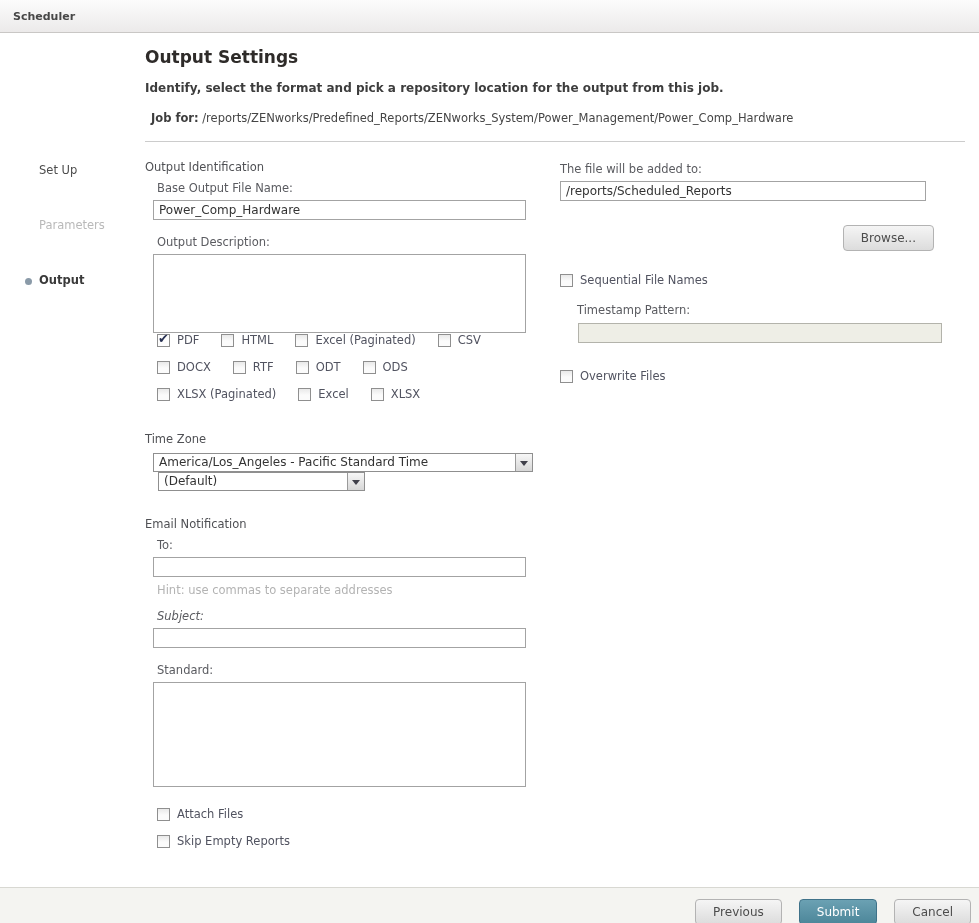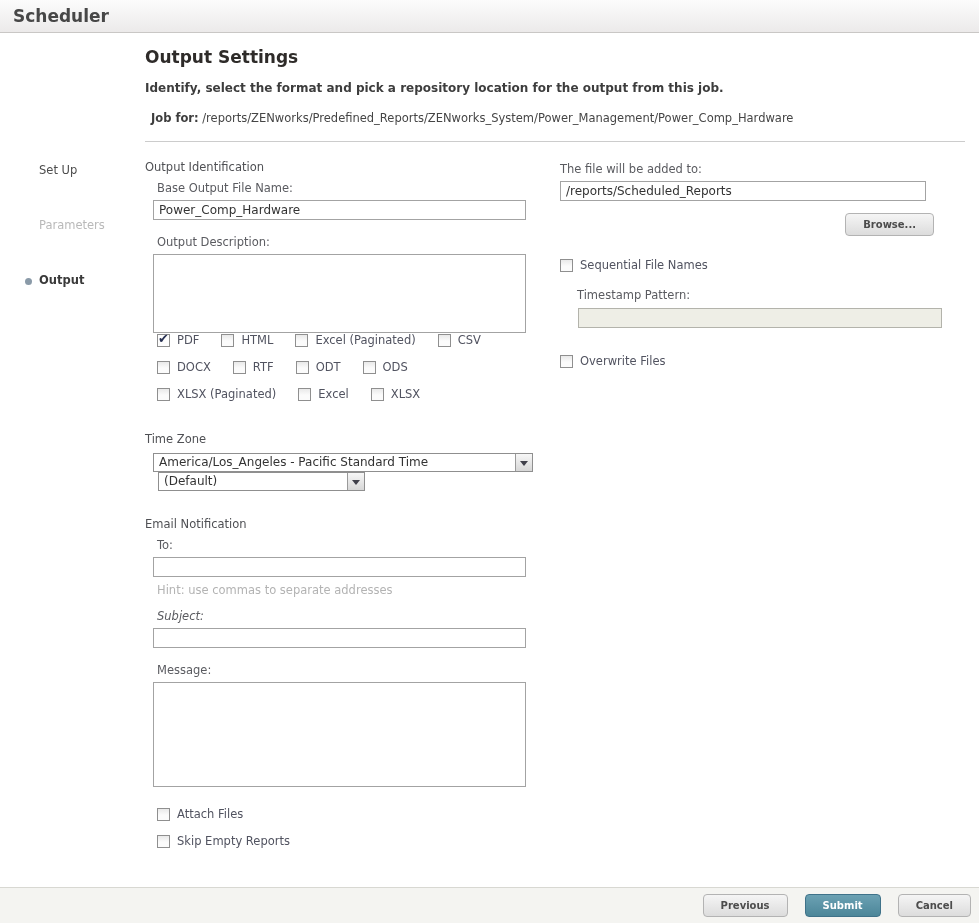--- a/index.html
+++ b/index.html
@@ -9,21 +9,21 @@
     font-size:11.5px; color:#55565a; background:#ffffff; position:relative; overflow:hidden;
   }
 
   
   .topbar {
     position:absolute; left:0; top:0; width:979px; height:33px;
     background:linear-gradient(#fcfcfc,#eceaea);
     border-bottom:1px solid #c9c7c5;
     display:flex; align-items:center; padding:0 13px;
   }
-  .topbar .title { font-weight:bold; font-size:17px; color:#474747; }
+  .topbar .title { font-weight:bold; font-size:11px; color:#474747; }
 
   
   .steps { position:absolute; left:27px; top:126px; width:110px; }
   .step { position:relative; padding:4px 0 4px 12px; cursor:default;margin-top:33px; }
   .step .lbl { color:#4c4c4c; }
   .step.disabled .lbl { color:#b9b9b9; }
   .step.active .lbl { color:#3a3a3a; font-weight:bold; }
   .step .dot {
     display:none; position:absolute; left:-2px; top:9px;
     width:7px; height:7px; border-radius:50%; background:#8a9aa8;
@@ -92,24 +92,24 @@
   .locale-select { margin-left:13px; width:207px; }
 
   .hint { margin:6px 0 2px 12px; color:#b3b3b3; }
 
   
   .col-right .field-label { margin-left:15px; }
   .loc-input { margin-left:15px; width:366px; }
   .browse-wrap { width:381px; margin-left:15px; margin-top:12px; display:flex; justify-content:flex-end; }
   .btn {
     font-family:"DejaVu Sans","Liberation Sans",sans-serif;
-    font-size:10px; font-weight:bold; color:#4c4c4c;
+    font-size:12px; font-weight:normal; color:#4c4c4c;
     background:linear-gradient(#f5f5f5,#dcdcdc);
     border:1px solid #b3b3b3; border-radius:4px;
-    padding:4px 15px; cursor:pointer;
+    padding:4px 15px; cursor:pointer;margin-top:12px;
   }
   .browse-btn { padding:5px 17px; margin-right:7px; }
   .ts-label { margin:16px 0 6px 32px; color:#5a5b60; }
   .ts-input { margin-left:33px; width:364px; }
   .right-cb { margin:22px 0 0 15px; }
   .right-cb.ow { margin-top:26px; }
 
   .left-cb { margin:0 0 0 12px; }
   .attach-row { margin-top:20px; }
   .skip-row { margin-top:13px; }
@@ -238,21 +238,21 @@
             <span class="sel-arrow"></span>
           </span>
       </div>
 
       <div class="section-label email-section">Email Notification</div>
       <div class="field-label" style="margin-top:2px;">To:</div>
       <input type="text" value="" style="">
       <div class="hint">Hint: use commas to separate addresses</div>
       <div class="field-label" style="margin-top:12px;font-style:italic;">Subject:</div>
       <input type="text" value="" style="">
-      <div class="field-label" style="margin-top:15px;">Message:</div>
+      <div class="field-label" style="margin-top:15px;">Standard:</div>
       <textarea class="msg-area" style=""></textarea>
 
       <div class="cb-item left-cb attach-row">
         <span class="cb"></span>
         <span class="cb-label">Attach Files</span>
       </div>
       <div class="cb-item left-cb skip-row">
         <span class="cb"></span>
         <span class="cb-label">Skip Empty Reports</span>
       </div>

